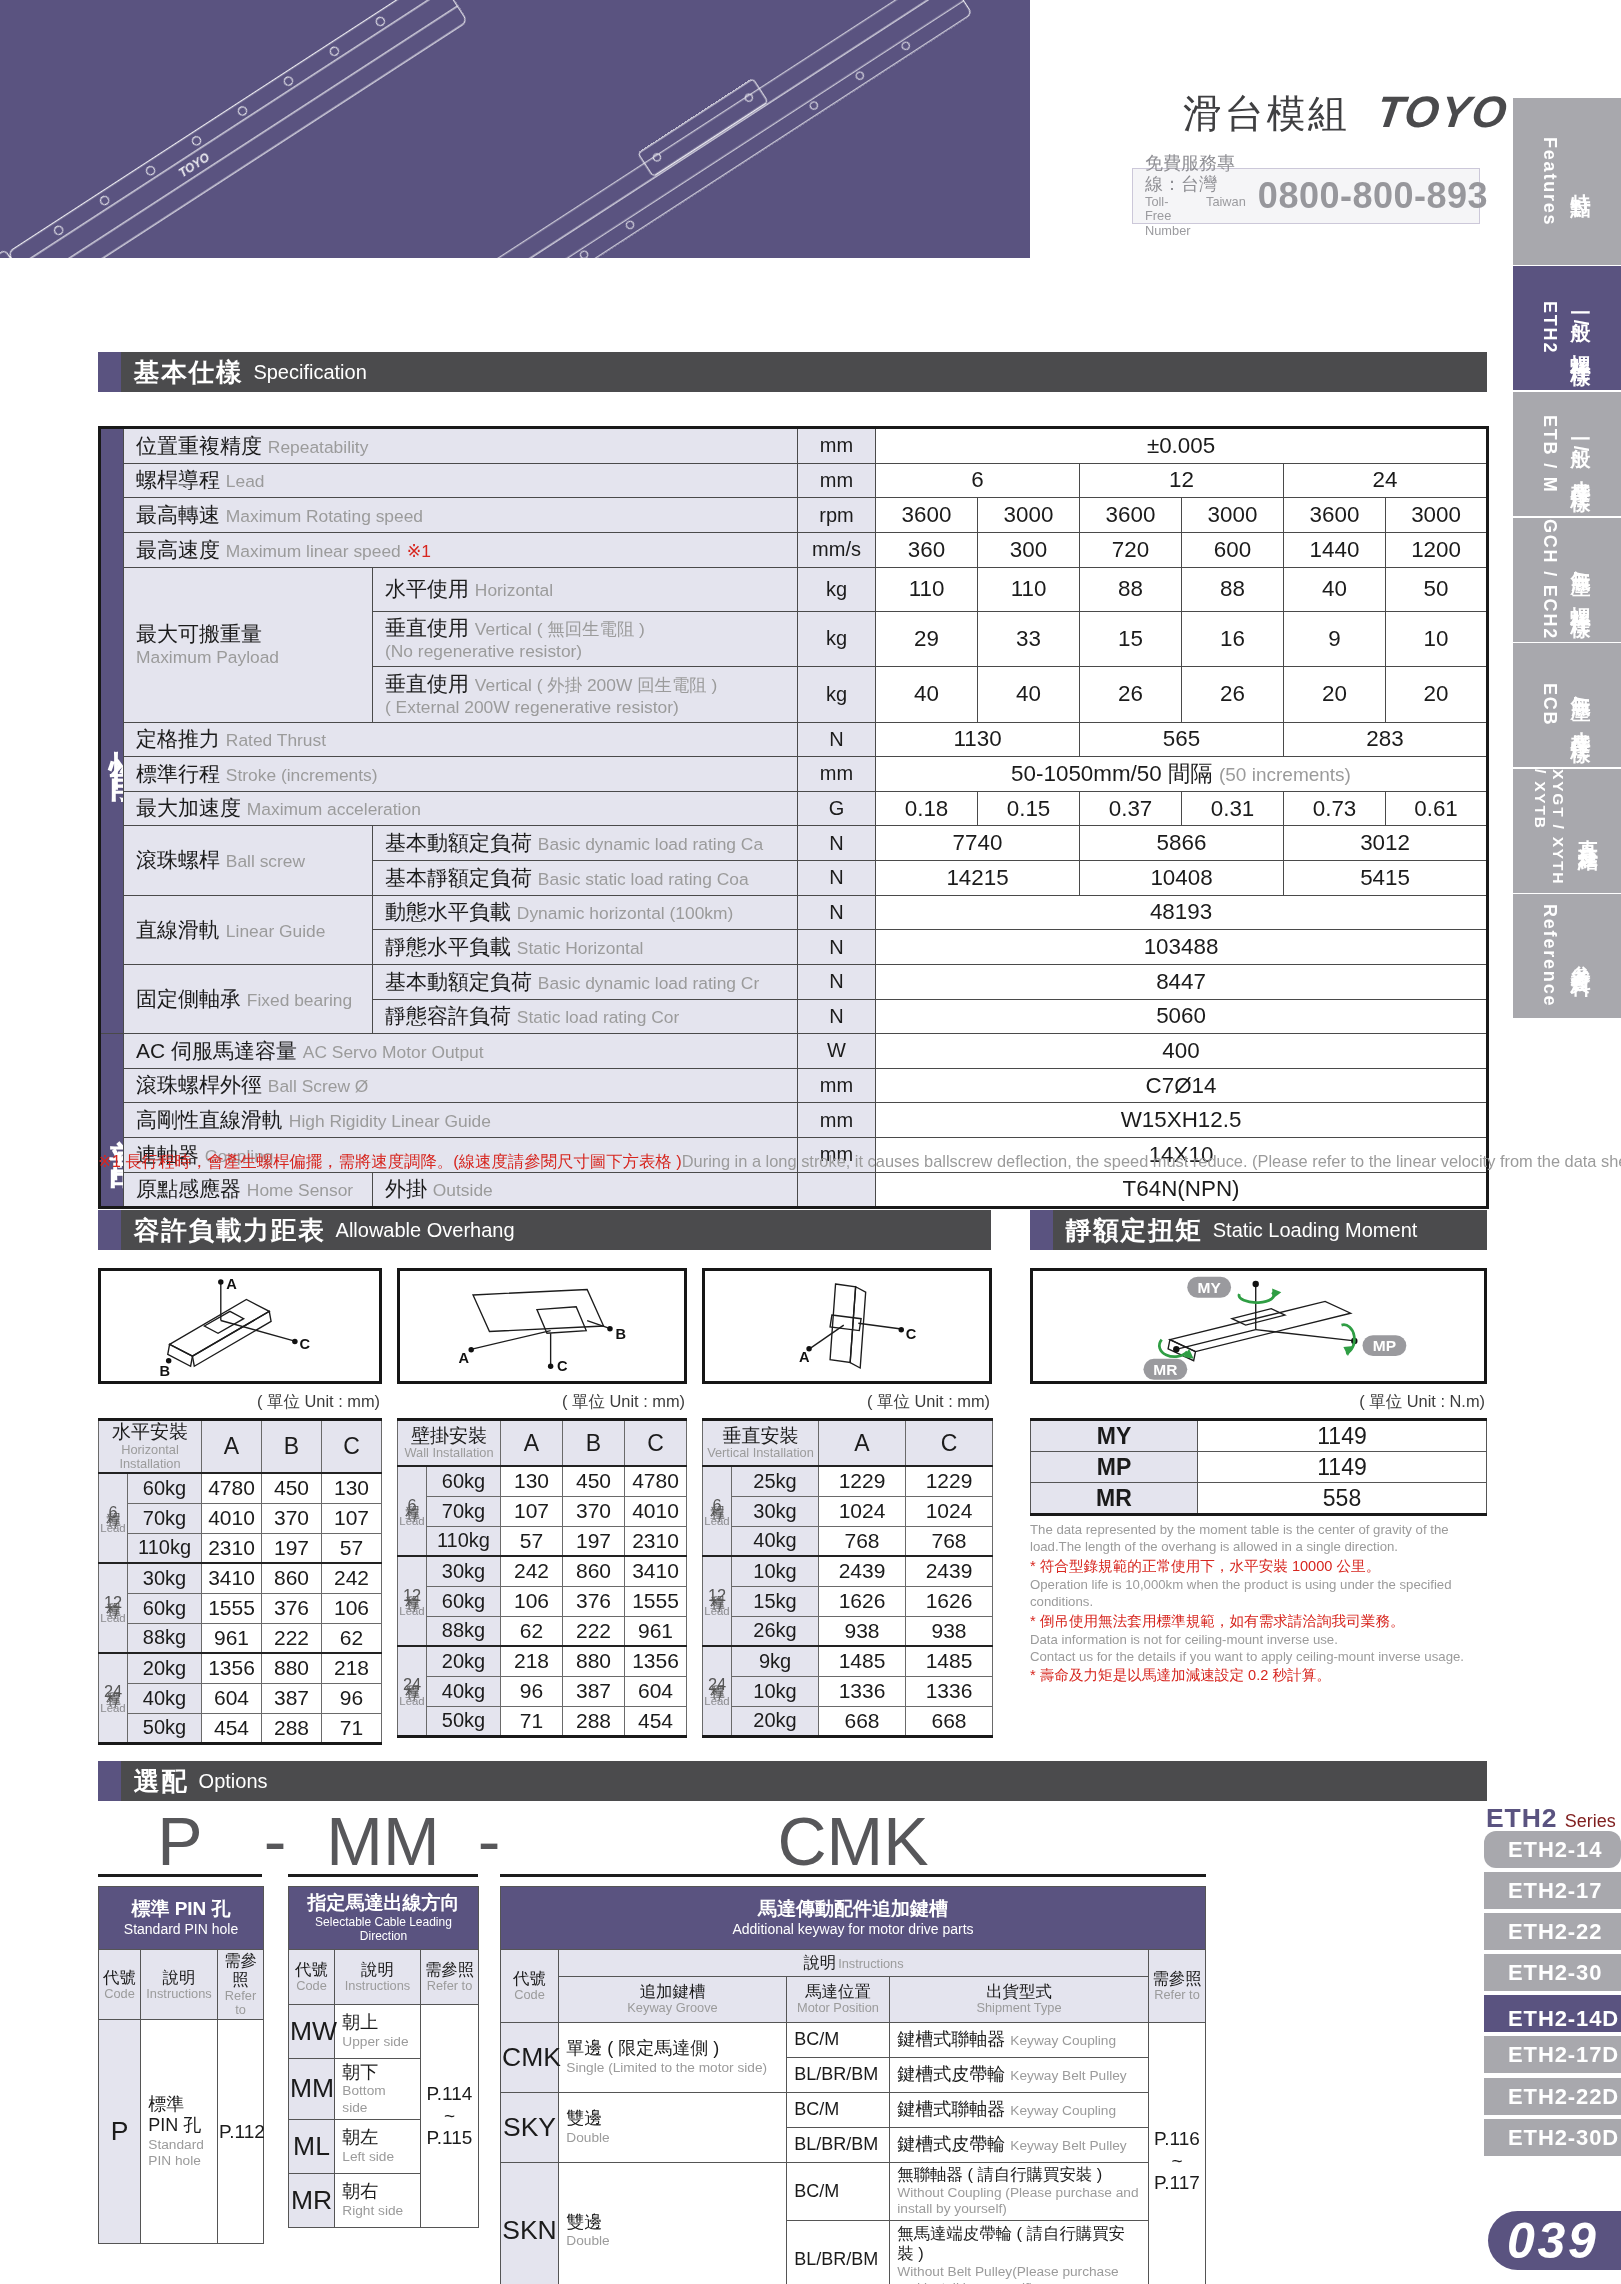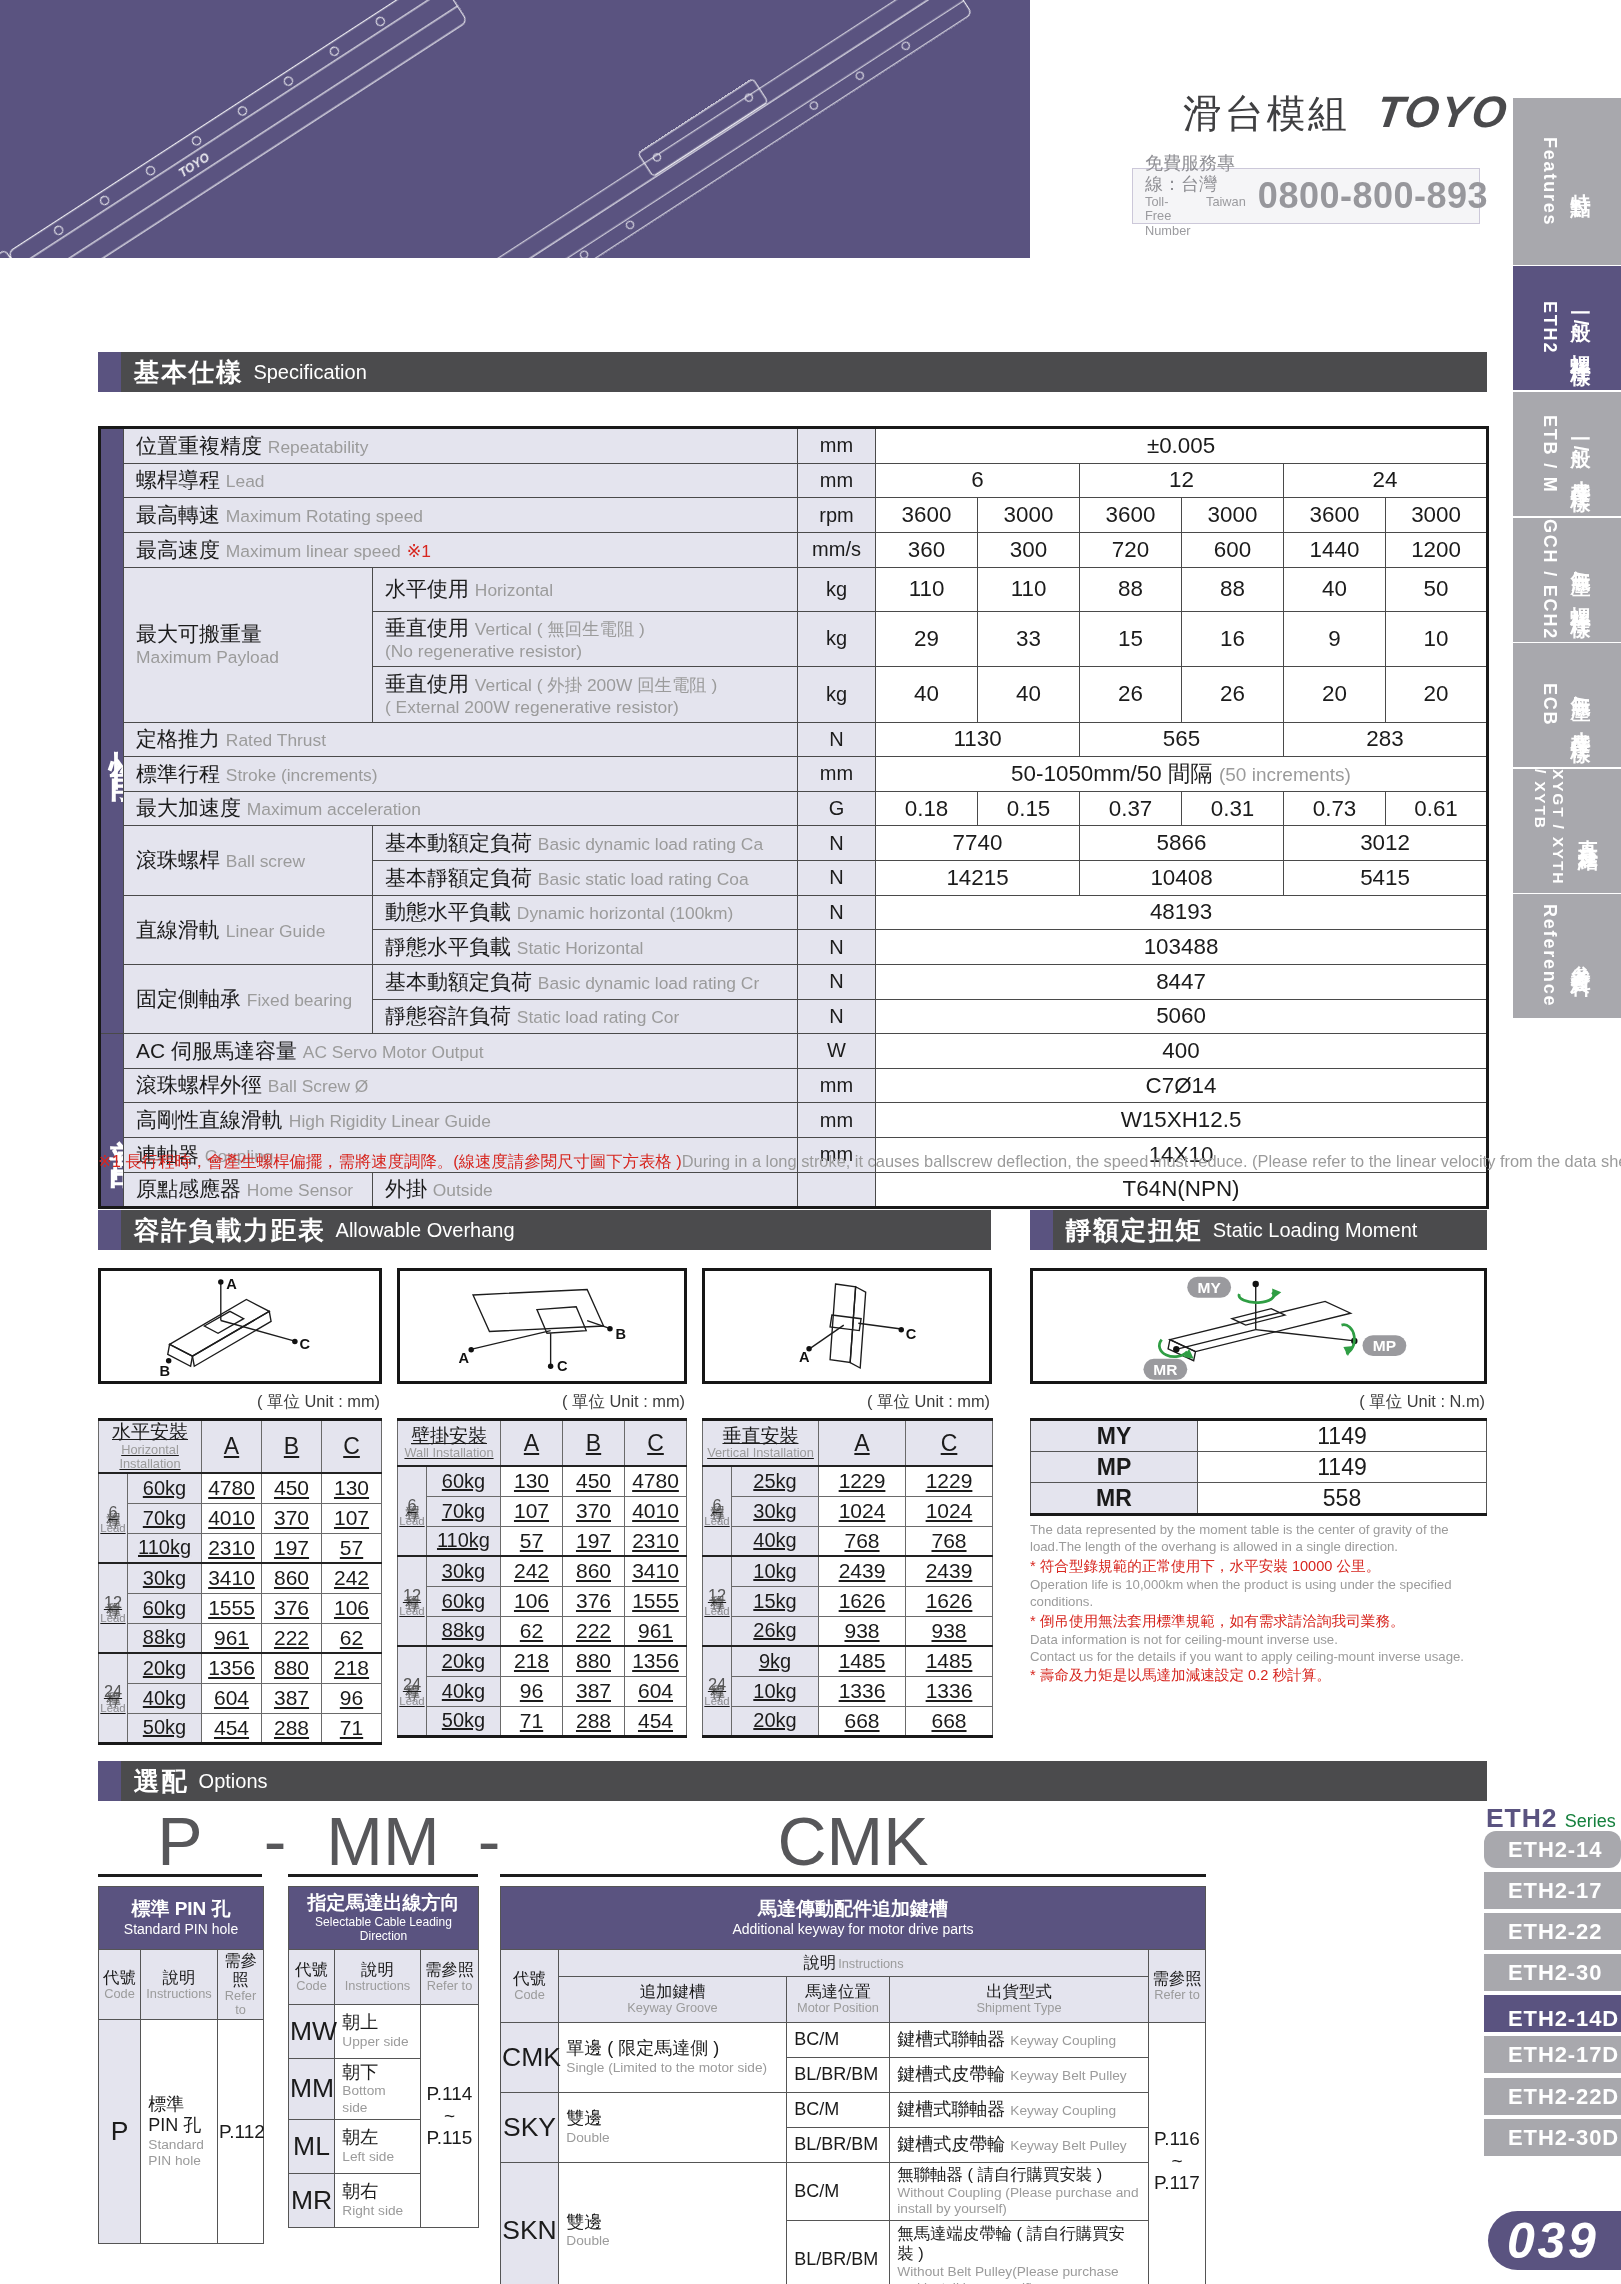--- a/index.html
+++ b/index.html
@@ -52,21 +52,21 @@
 
   .footnote{position:absolute;left:98px;top:1151px;width:1507px;font-size:16.4px;white-space:nowrap;}
   .footnote .zh{color:var(--red);}
   .footnote .en{color:var(--gtxt);font-size:16.4px;}
 
   
   .dbox{position:absolute;top:1268px;height:116px;border:3.2px solid #161616;background:#fff;box-sizing:border-box;}
   .unit-note{position:absolute;top:1391px;font-size:16.4px;color:#3c3c3c;text-align:right;}
 
   
-  table.oh{position:absolute;top:1418px;border-top:3.2px solid var(--edge);border-bottom:3.2px solid var(--edge);text-decoration:underline;}
+  table.oh{position:absolute;top:1418px;border-top:3.2px solid var(--edge);border-bottom:3.2px solid var(--edge);}
   table.oh th,table.oh td{border:0.9px solid #6a6a6a;}
   table.oh tr.hd th{background:var(--lav);border-bottom:2.3px solid #222;height:42px;font-weight:normal;}
   .ins-zh{font-size:19px;display:block;line-height:1.1;}
   .ins-en{font-size:12.8px;color:var(--gtxt);display:block;line-height:1.1;}
   th.abc{font-size:23px;}
   td.ld{background:var(--lav);text-align:center;border-top:2.3px solid #222 !important;}
   .ld-wrap{display:flex;flex-direction:column;align-items:center;gap:0.9px;color:#555;}
   .ld-wrap .v{writing-mode:vertical-rl;font-size:14.6px;}
   .ld-wrap .n{font-size:16.4px;}
   .ld-wrap .e{font-size:11.4px;color:#8b8b8f;}
@@ -97,21 +97,21 @@
   .op-col .ce{display:block;font-size:12.8px;color:var(--gtxt);line-height:1.15;}
   td.op-code{background:#eef;background:var(--lav);text-align:center;font-size:26.5px;}
   td.op-txt{padding:2.7px 7.3px;font-size:18px;background:#fff;line-height:1.2;}
   td.op-txt .sm{display:block;font-size:13.7px;color:var(--gtxt);}
   td.op-ref{text-align:center;font-size:19px;white-space:pre-line;background:#fff;}
   table.op tr.r{height:54px;}
 
   
   .series-title{position:absolute;left:1486px;top:1803px;}
   .series-title .a{font-size:26.5px;font-weight:bold;color:var(--purple);letter-spacing:0.9px;}
-  .series-title .b{font-size:18px;color:#15803d;margin-left:7.3px;}
+  .series-title .b{font-size:18px;color:#7f1d1d;margin-left:7.3px;}
   .s-item{position:absolute;left:1484px;width:137px;height:37px;background:var(--tabgray);color:#fff;
           display:flex;align-items:center;padding-left:24px;box-sizing:border-box;font-size:22px;font-weight:bold;letter-spacing:0.9px;}
   .s-item.active{background:var(--purple);align-items:flex-end;}
   .page-badge{position:absolute;left:1488px;top:2211px;width:133px;height:59px;background:var(--purple);
       border-radius:30px 0 0 30px;color:#fff;display:flex;align-items:center;padding-left:19px;box-sizing:border-box;
       font-size:50px;font-weight:900;font-style:italic;letter-spacing:2.7px;}
 </style>
 </head>
 <body>
 

